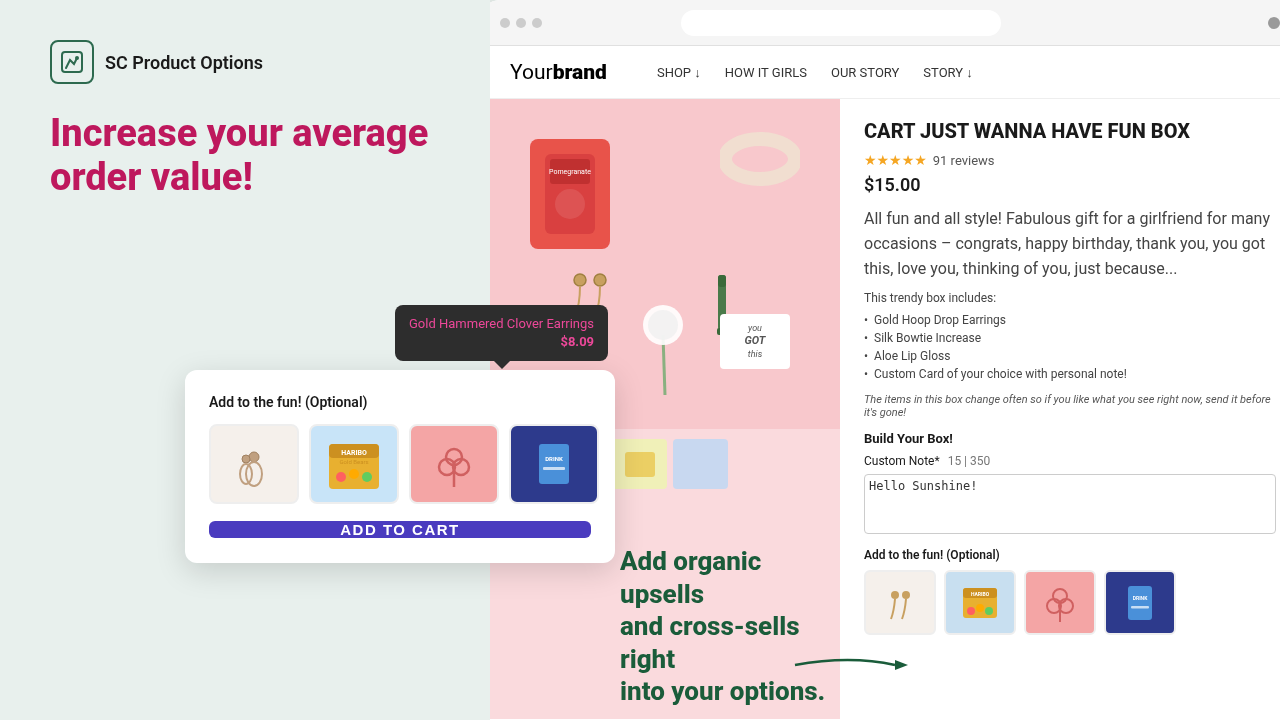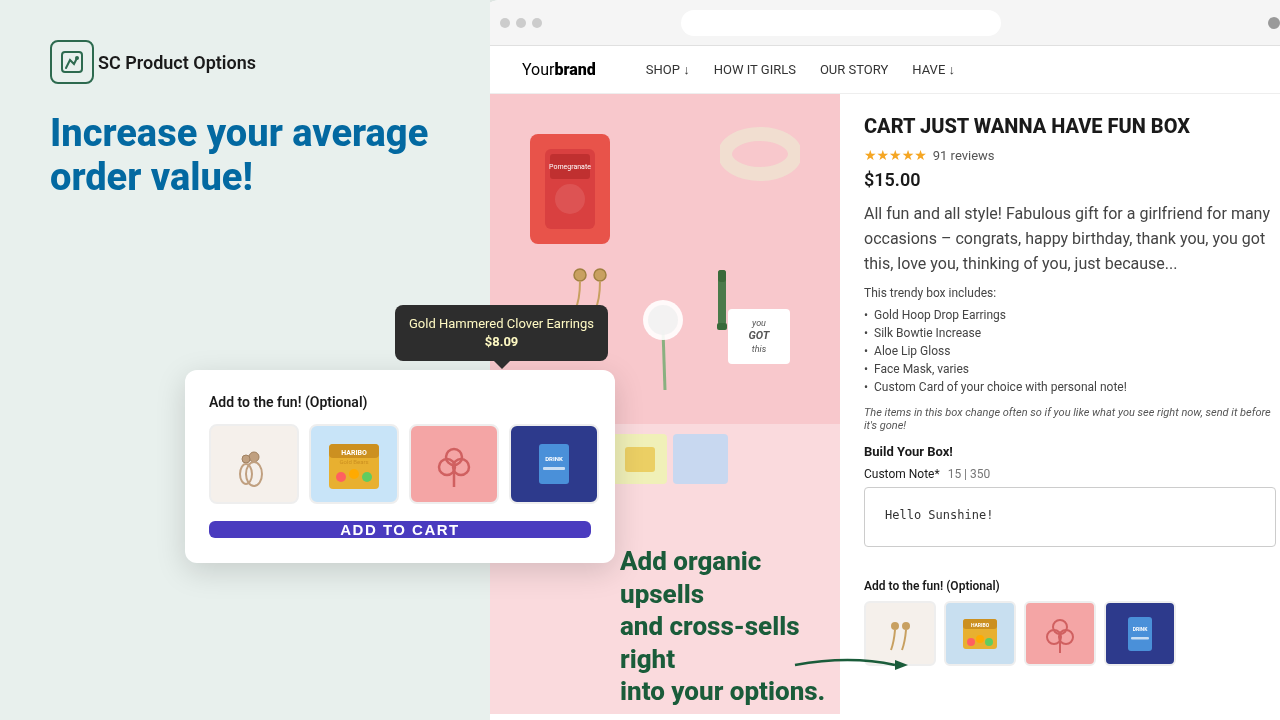--- a/index.html
+++ b/index.html
@@ -19,21 +19,21 @@
       width: 490px;
       height: 720px;
       background: #e8f0ed;
       padding: 40px 50px;
       z-index: 1;
     }
 
     .logo-row {
       display: flex;
       align-items: center;
-      gap: 4px;
+      gap: 11px;
       margin-bottom: 28px;
     }
 
     .logo-icon {
       width: 44px;
       height: 44px;
       border: 2px solid #2d6a4f;
       border-radius: 8px;
       display: flex;
       align-items: center;
@@ -44,21 +44,21 @@
 
     .logo-text {
       font-size: 18px;
       font-weight: 600;
       color: #1a1a1a;
     }
 
     .headline {
       font-size: 38px;
       font-weight: 800;
-      color: #0369a1;
+      color: #be185d;
       line-height: 1.15;
       margin-bottom: 20px;
     }
 
     .subtext {
       font-size: 15px;
       color: #555;
       line-height: 1.6;
       margin-bottom: 40px;
     }
@@ -74,25 +74,25 @@
       padding: 24px;
       box-shadow: 0 8px 30px rgba(0,0,0,0.15);
       z-index: 10;
     }
 
     .tooltip {
       position: absolute;
       top: -65px;
       left: 210px;
       background: #2d2d2d;
-      color: #fef9c3;
+      color: #ec4899;
       padding: 10px 14px;
       border-radius: 8px;
       font-size: 13px;
-      text-align: center;
+      text-align: right;
       line-height: 1.4;
       white-space: nowrap;
     }
     .tooltip::after {
       content: '';
       position: absolute;
       bottom: -8px;
       left: 50%;
       transform: translateX(-50%);
       border: 8px solid transparent;
@@ -219,23 +219,22 @@
     
     .shop-nav {
       display: flex;
       align-items: center;
       padding: 14px 30px;
       border-bottom: 1px solid #eee;
       gap: 30px;
     }
 
     .brand-name {
-      font-size: 16px;
+      font-size: 21px;
       font-weight: 700;
-      margin-left: 12px;
     }
 
     .brand-name span { font-weight: 400; }
 
     .nav-items {
       display: flex;
       gap: 24px;
       font-size: 13px;
       color: #333;
       margin-left: 20px;
@@ -283,21 +282,21 @@
       color: white;
       font-size: 10px;
       text-align: center;
       padding: 8px;
     }
 
     .you-got-this {
       position: absolute;
       right: 50px;
       bottom: 60px;
-      width: 62px;
+      width: 70px;
       height: 55px;
       background: white;
       border-radius: 4px;
       display: flex;
       align-items: center;
       justify-content: center;
       font-size: 9px;
       color: #333;
       text-align: center;
       font-style: italic;
@@ -416,24 +415,24 @@
     .char-count {
       font-size: 12px;
       color: #777;
     }
 
     .custom-note-input {
       width: 100%;
       height: 60px;
       border: 1px solid #ccc;
       border-radius: 4px;
-      padding: 20px;
+      padding: 4px;
       font-size: 12px;
       resize: none;
-      margin-bottom: 28px;
+      margin-bottom: 10px;
       color: #333;
     }
 
     .add-fun-title {
       font-size: 12px;
       font-weight: 600;
       color: #1a1a1a;
       margin-bottom: 8px;
     }
 
@@ -575,21 +574,21 @@
   </div>
 
   <div class="shop-nav">
     <div class="brand-name">
       <span>Your</span><strong>brand</strong>
     </div>
     <div class="nav-items">
       <span class="nav-item">SHOP ↓</span>
       <span class="nav-item">HOW IT GIRLS</span>
       <span class="nav-item">OUR STORY</span>
-      <span class="nav-item">HAVE ↓</span>
+      <span class="nav-item">STORY ↓</span>
     </div>
   </div>
 
   <div class="product-area">
 
     <div class="product-images">
       <div class="main-product-img">
 
         <div class="face-mask">
           <svg width="60" height="90" viewBox="0 0 60 90">
@@ -670,23 +669,20 @@
         <li>
             <span>Gold Hoop Drop Earrings</span>
           </li>
         <li>
             <span>Silk Bowtie Increase</span>
           </li>
         <li>
             <span>Aloe Lip Gloss</span>
           </li>
         <li>
-            <span>Face Mask, varies</span>
-          </li>
-        <li>
             <span>Custom Card of your choice with personal note!</span>
           </li>
       </ul>
 
       <p class="italic-note">The items in this box change often so if you like what you see right now, send it before it's gone!</p>
 
       <div class="build-title">Build Your Box!</div>
 
       <div class="custom-note-row">
         <span class="custom-note-label">Custom Note*</span>

